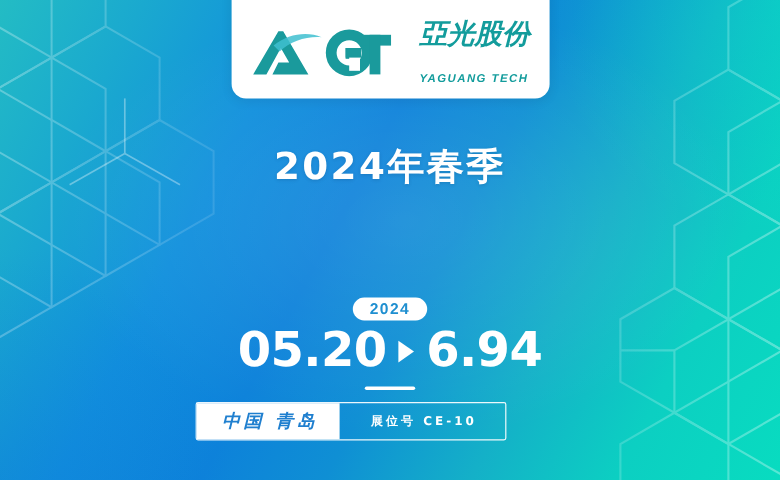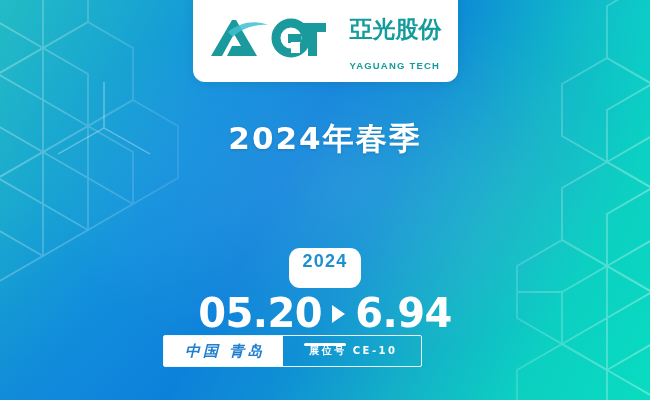--- a/index.html
+++ b/index.html
@@ -54,21 +54,23 @@
     border-radius: 0 0 12px 12px;
     box-shadow: 0 2px 10px rgba(0,0,0,0.08);
     display: flex;
     align-items: flex-end;
     justify-content: center;
     padding-bottom: 12px;
     box-sizing: border-box;
   }
   .logo-inner {
     display: flex;
+    align-items: center;
     gap: 24px;
+    font-style: italic;
   }
   .logo-mark { display: block; }
   .logo-cn-wrap {
     display: flex;
     flex-direction: column;
     align-items: flex-start;
     line-height: 1;
   }
   .logo-cn {
     font-size: 23px;
@@ -116,24 +118,24 @@
     position: absolute;
     left: 0;
     right: 0;
     top: 248px;
     text-align: center;
   }
   .year-pill {
     display: inline-block;
     background: #ffffff;
     color: #1f8fd0;
-    font-size: 18px;
+    font-size: 13px;
     font-weight: 700;
     letter-spacing: 1.2px;
-    padding: 2px 14px 15px;
+    padding: 2px 14px 1px;
     border-radius: 11px;
     line-height: 1.25;
   }
   .date-row {
     margin-top: 5px;
     display: flex;
     align-items: center;
     justify-content: center;
     gap: 10px;
   }

